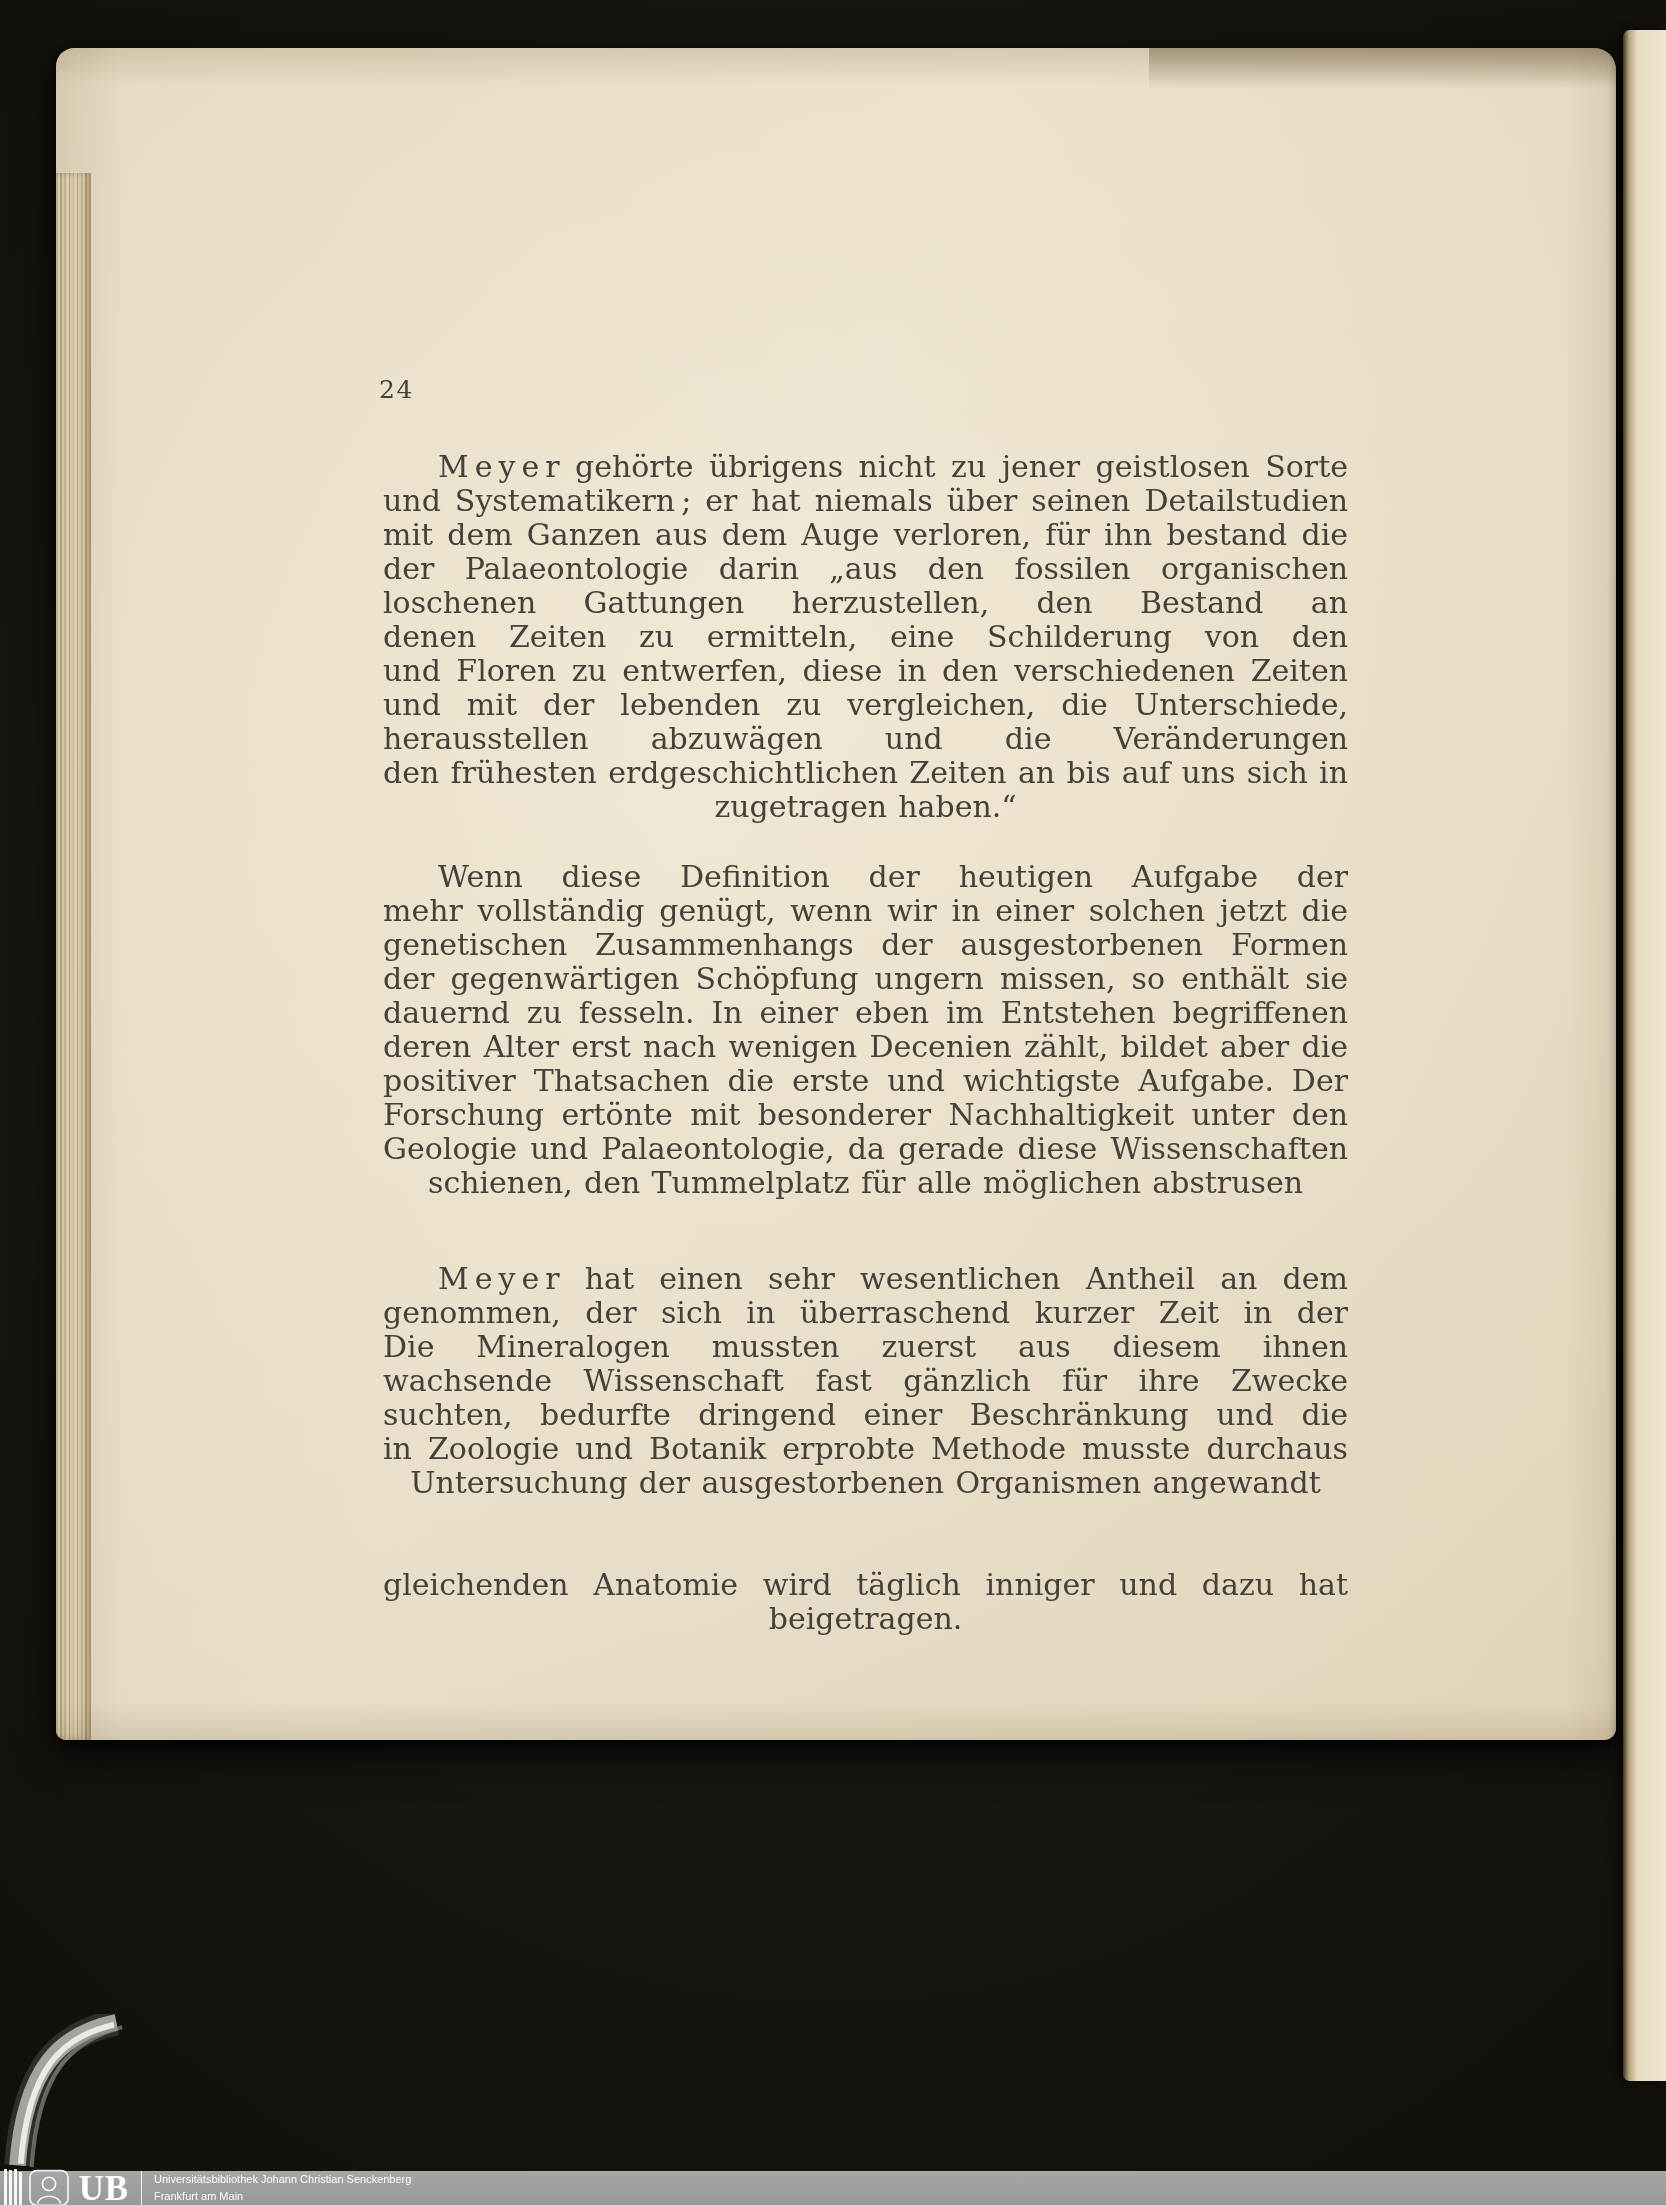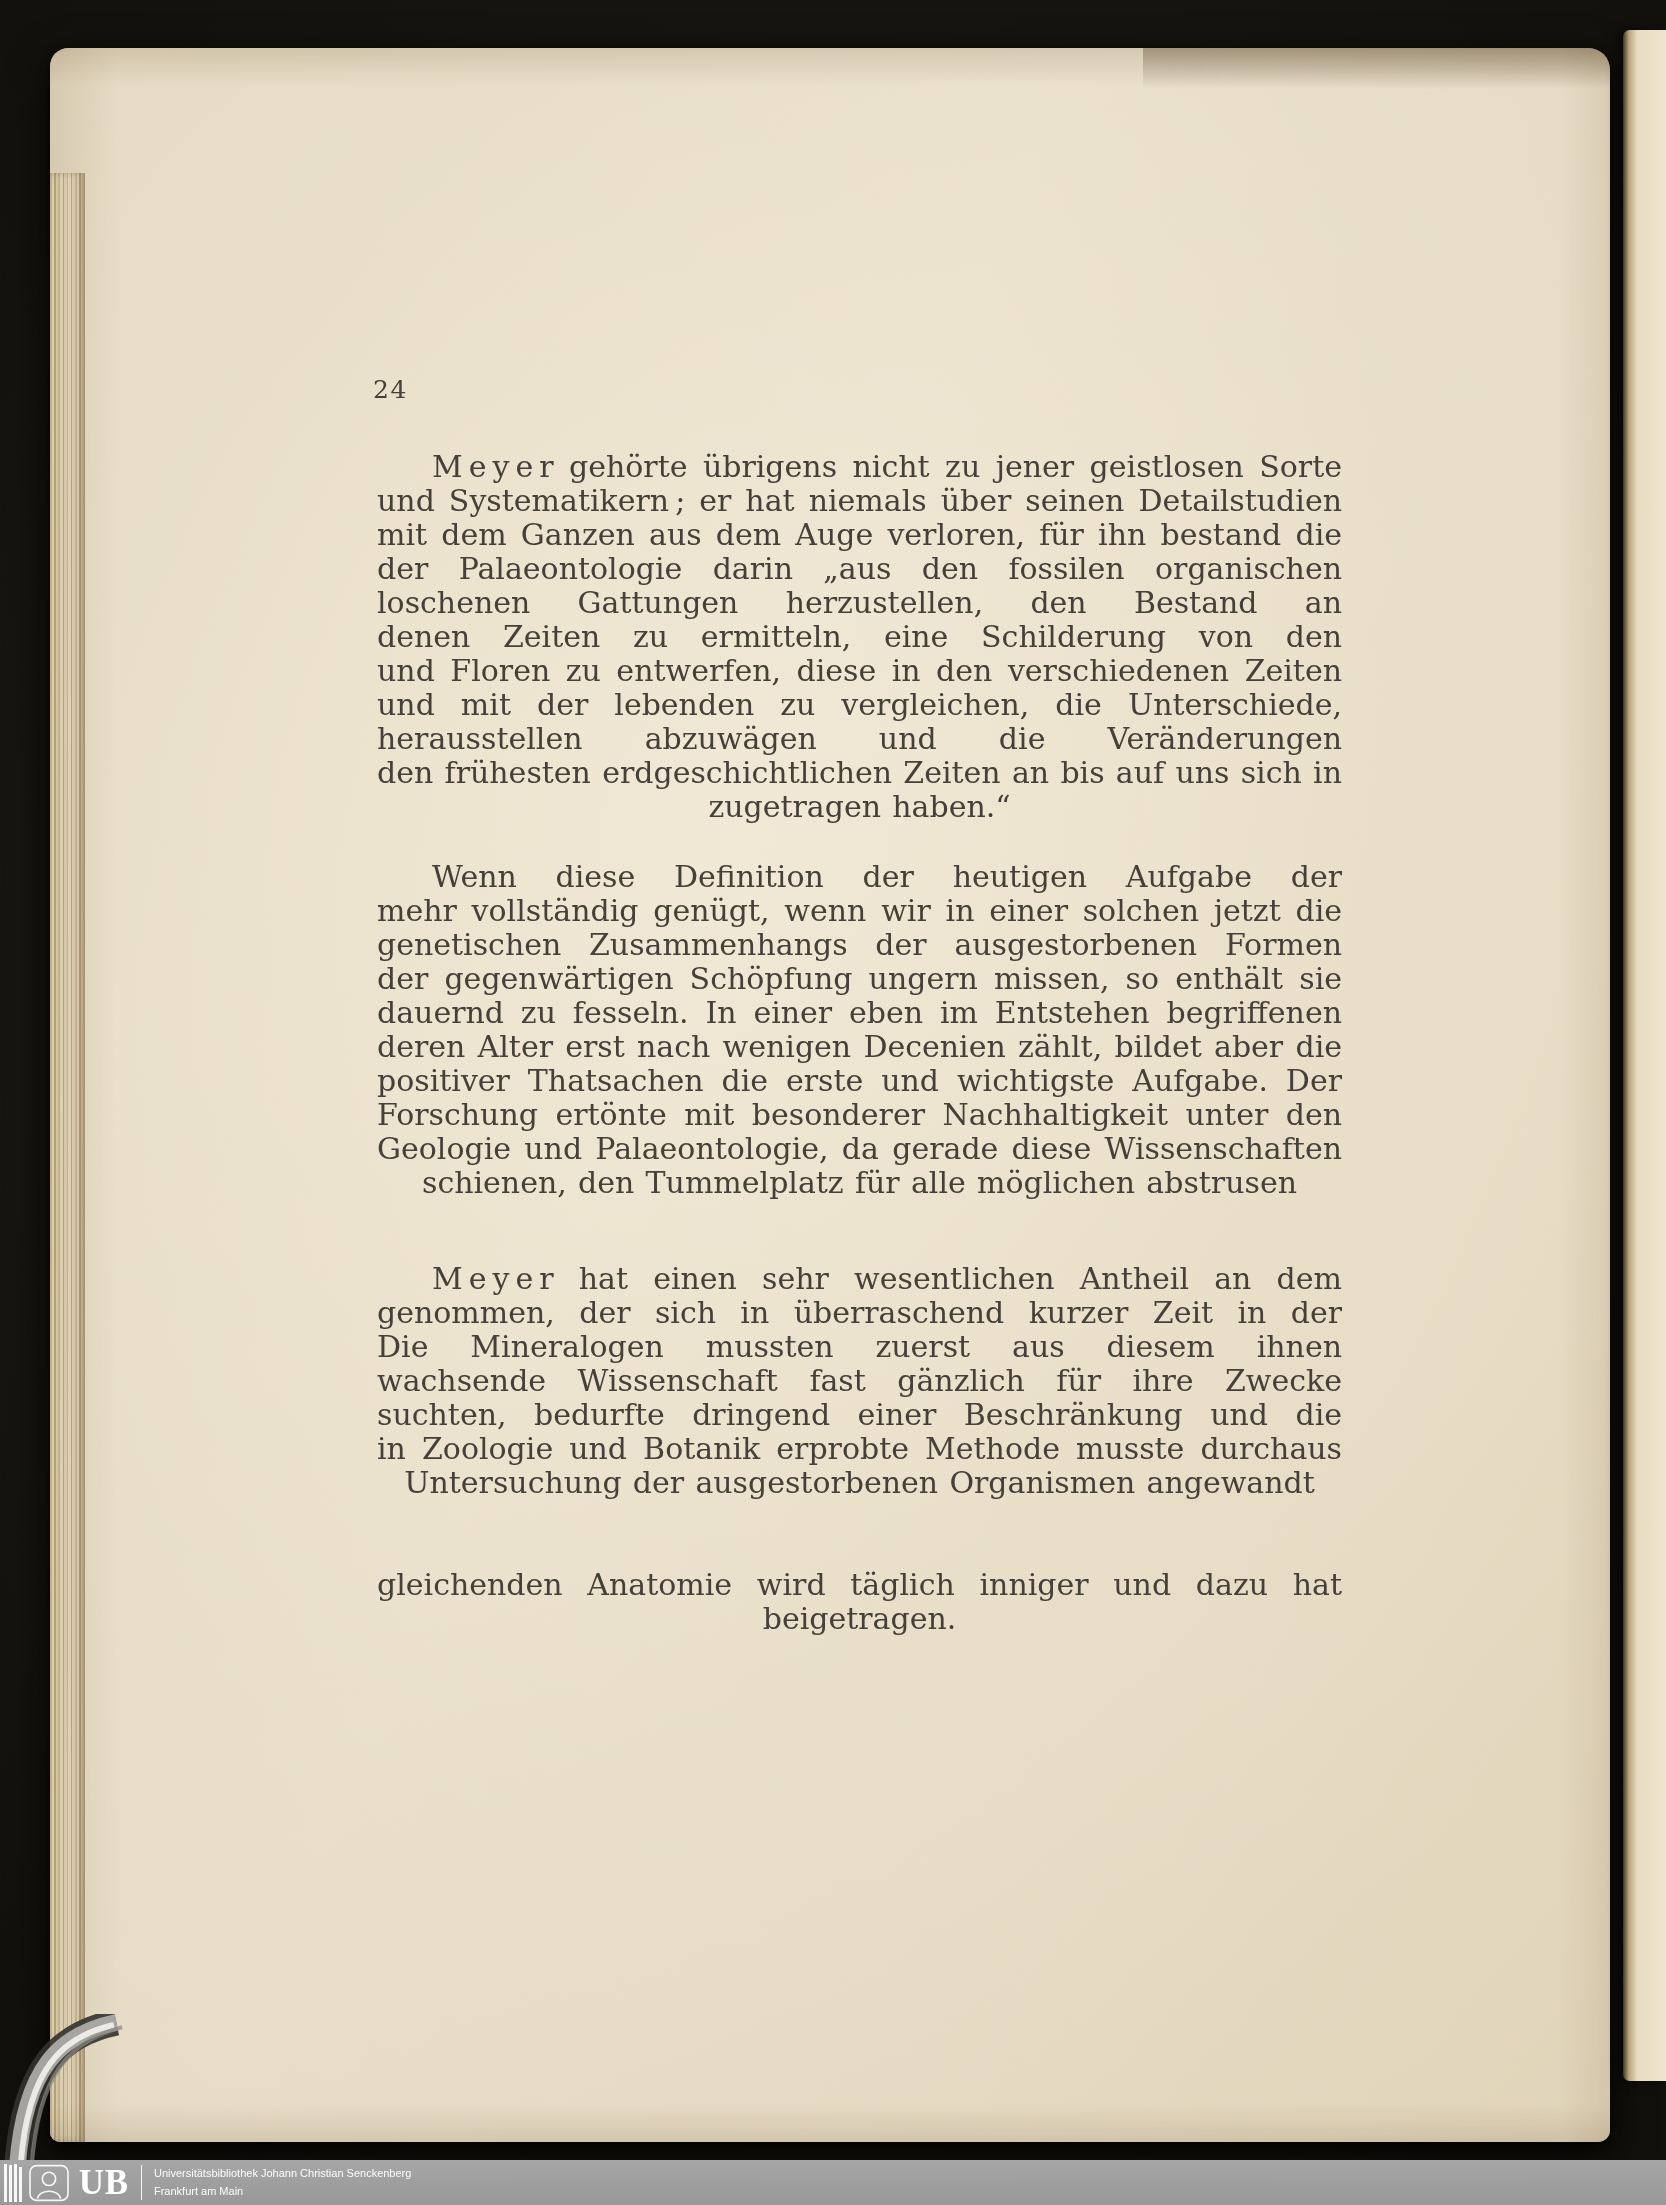--- a/index.html
+++ b/index.html
@@ -7,21 +7,21 @@
     position:relative; width:1666px; height:2205px;
     background:
       radial-gradient(130% 110% at 50% 45%, rgba(48,44,34,.35), rgba(0,0,0,.55) 90%),
       #17150f;
     overflow:hidden;
     font-family:"DejaVu Serif", serif;
   }
 
   
   .page {
-    position:absolute; left:50px; top:48px; width:1560px; height:2094px;
+    position:absolute; left:56px; top:48px; width:1560px; height:1692px;
     background:
       radial-gradient(120% 95% at 45% 38%, rgba(255,255,255,.06), rgba(124,98,56,.10) 88%),
       linear-gradient(113deg, #ece2cb 0%, #f0e7d3 42%, #eadfc6 100%);
     border-radius:18.3px 21.7px 11.7px 10px;
     box-shadow:0 13.3px 40px rgba(0,0,0,.8), 0 3.3px 10px rgba(0,0,0,.6);
   }
   .page .edge-shade {
     position:absolute; inset:0; border-radius:inherit; pointer-events:none;
     background:
       linear-gradient(180deg, rgba(104,79,41,.16), rgba(0,0,0,0) 38px),
@@ -81,21 +81,21 @@
     background:linear-gradient(90deg, #3d3322 0, #b6a37a 5.8px, #e7dcc0 14px, #efe6cf 100%);
     border-radius:6.7px 0 0 6.7px;
     box-shadow:-3.3px 0 11.7px rgba(0,0,0,.6);
   }
 
   
   .clamp { position:absolute; left:0; top:2014px; width:133px; height:158px; z-index:2; }
 
   
   .footer {
-    position:absolute; left:0; bottom:0; width:100%; height:45px;
+    position:absolute; left:0; bottom:0; width:100%; height:34px;
     background:linear-gradient(180deg, #a6a6a6, #989898);
     display:flex; align-items:center; z-index:5;
     font-family:"Liberation Sans", sans-serif;
   }
   .logo { display:flex; align-items:center; height:100%; padding-left:4.2px; }
   .spines { display:flex; align-items:flex-end; gap:2.5px; height:38px; margin-right:6.7px; }
   .spines i { display:block; width:2.5px; background:#fff; opacity:.92; }
   .spines i:nth-child(1){height:38px;} .spines i:nth-child(2){height:37px;}
   .spines i:nth-child(3){height:38px;} .spines i:nth-child(4){height:35px;}
   .portrait { margin-right:8.3px; }

